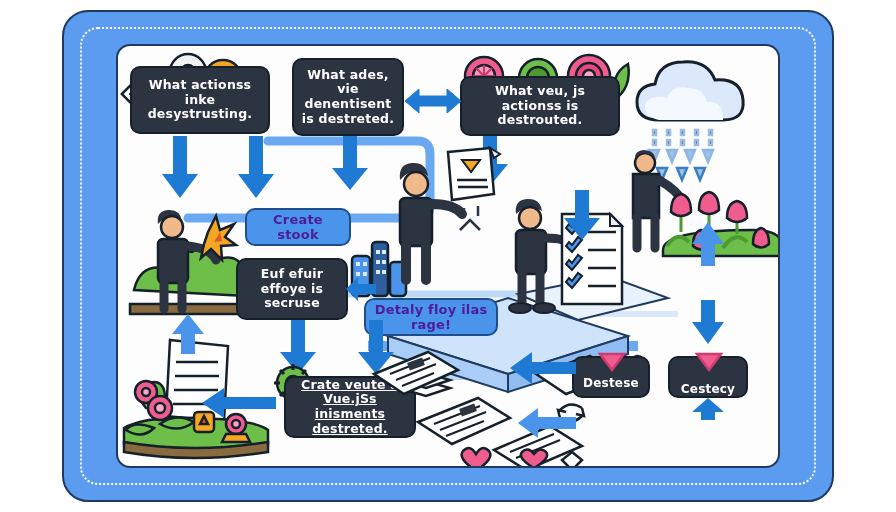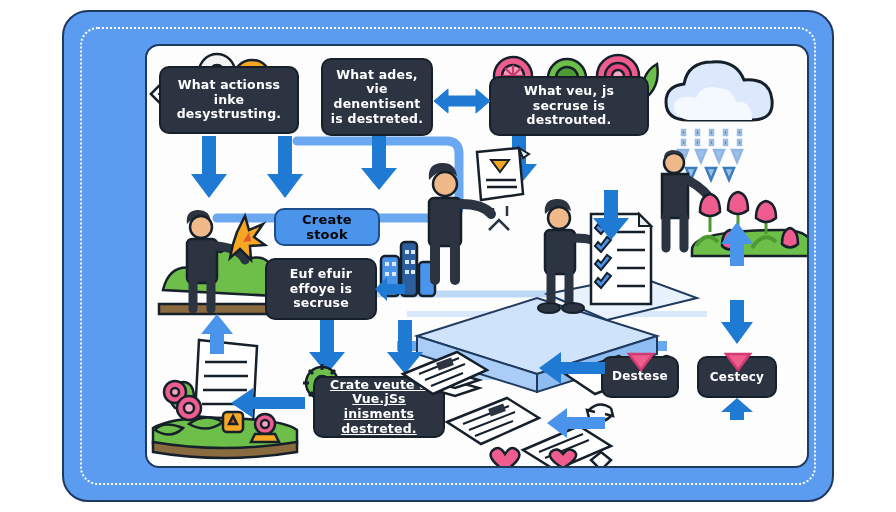--- a/index.html
+++ b/index.html
@@ -8,29 +8,29 @@
 
   #stage{position:relative;width:896px;height:512px;background:#ffffff;}
 
   
   .frame-outer{position:absolute;left:62px;top:10px;width:772px;height:492px;
     background:#5b9bf0;border:2px solid #1f3a5f;border-radius:26px;box-sizing:border-box;}
   .frame-dots{position:absolute;left:80px;top:27px;width:736px;height:458px;
     border:2px dotted #ffffff;border-radius:18px;box-sizing:border-box;}
   .frame-inner{position:absolute;left:116px;top:44px;width:664px;height:424px;
     background:#fdfdfd;border:2px solid #1f3a5f;border-radius:14px;box-sizing:border-box;
-    overflow:hidden;margin-left:29px;}
+    overflow:hidden;}
 
   
   .node{position:absolute;box-sizing:border-box;display:flex;align-items:center;
     justify-content:center;text-align:center;border-radius:10px;
     font-weight:bold;line-height:1.18;letter-spacing:.2px;padding:4px 7px;
     border:2px solid #16202b;}
   .node.dark{background:#2b3440;color:#ffffff;}
-  .node.blue{background:#4a94ec;color:#000000;border-color:#1e4f8c;}
+  .node.blue{background:#4a94ec;color:#4c1d95;border-color:#1e4f8c;}
 
   
   .arrow{position:absolute;}
   .arrow svg{display:block;overflow:visible;}
 
   
   .deco{position:absolute;}
   .deco svg{display:block;overflow:visible;}
 </style>
 </head>
@@ -108,21 +108,21 @@
           <circle cx="131" cy="26" r="13" fill="#e8477f"></circle>
           <circle cx="131" cy="26" r="6" fill="#f7a8c4"></circle>
         </g>
         <g stroke="#16202b" stroke-width="2.5" fill="#6ebe4a">
           <path d="M156 50 Q152 24 170 14 Q174 38 156 50 Z"></path>
         </g>
       </svg>
     </div>
 
     <div class="node dark" style="left:342px;top:30px;width:160px;height:60px;font-size:12.5px;">
-      <span>What veu, js secruse is destrouted.</span>
+      <span>What veu, js actionss is destrouted.</span>
     </div>
 
     <div class="deco" style="left:505px;top:4px;">
       <svg width="160" height="220">
         <g>
           <path d="M36 70 Q14 70 14 52 Q14 36 32 34 Q36 12 60 12 Q84 10 92 30
                    Q118 28 120 50 Q122 70 100 70 Z" fill="#dce8fb" stroke="#16202b" stroke-width="3"></path>
           <path d="M36 70 Q20 66 22 54 Q28 44 44 48 Q50 34 66 38 Q80 38 84 52
                    Q100 50 100 70 Z" fill="#f4f8ff" stroke="none"></path>
         </g>
@@ -264,20 +264,23 @@
               <path d="M76 41 h30"></path>
           </g>
         </g>
         <g stroke="#2b3440" stroke-width="2.5" fill="none">
           <path d="M82 62 v10 M96 60 v10"></path>
           <path d="M78 84 l10 -10 l10 10"></path>
         </g>
       </svg>
     </div>
 
+    <div class="node blue" style="left:246px;top:252px;width:134px;height:38px;font-size:13px;">
+      <span>Detaly floy ilas rage!</span>
+    </div>
 
     <div class="deco" style="left:388px;top:152px;">
       <svg width="130" height="130">
         <g>
           <path d="M10 16 q12 -12 26 -3 q-2 -13 -15 -12 q-13 1 -11 15 z" fill="#2b3440"></path>
           <circle cx="24" cy="20" r="11" fill="#f0b98a" stroke="#16202b" stroke-width="2.5"></circle>
           <rect x="10" y="32" width="30" height="44" rx="5" fill="#2b3440" stroke="#16202b" stroke-width="2.5"></rect>
           <path d="M40 40 q20 0 26 8" fill="none" stroke="#2b3440" stroke-width="9" stroke-linecap="round"></path>
           <path d="M16 76 v30 M34 76 v30" stroke="#2b3440" stroke-width="9" stroke-linecap="round"></path>
           <ellipse cx="14" cy="110" rx="11" ry="5" fill="#2b3440" stroke="#16202b" stroke-width="2"></ellipse>
@@ -425,30 +428,30 @@
         <g stroke="#16202b" stroke-width="2.5" fill="#ffffff">
           <path d="M206 50 l26 -8 l-22 -12 z"></path>
         </g>
         <g stroke="#16202b" stroke-width="2.5" fill="none">
           <path d="M192 72 q10 -10 22 -2 M214 70 l2 8 l-8 -2"></path>
           <path d="M214 78 q-10 10 -22 2 M192 80 l-2 -8 l8 2"></path>
         </g>
       </svg>
     </div>
 
-    <div class="node dark" style="left:454px;top:310px;width:78px;height:42px;font-size:12px;align-items:center;padding-bottom:6px;">
+    <div class="node dark" style="left:454px;top:310px;width:78px;height:42px;font-size:12px;align-items:flex-end;padding-bottom:6px;">
       <span>Destese</span>
     </div>
     <div class="deco" style="left:481px;top:306px;">
       <svg width="26" height="20">
           <path d="M1 2 L25 2 L13 18 Z" fill="#ef5d8f" stroke="#d43a72" stroke-width="2.5"></path>
         </svg>
     </div>
 
-    <div class="node dark" style="left:550px;top:310px;width:80px;height:42px;font-size:12px;align-items:flex-end;padding-bottom:12px;">
+    <div class="node dark" style="left:550px;top:310px;width:80px;height:42px;font-size:12px;align-items:flex-end;padding-bottom:0;">
       <span>Cestecy</span>
     </div>
     <div class="deco" style="left:578px;top:306px;">
       <svg width="26" height="20">
           <path d="M1 2 L25 2 L13 18 Z" fill="#ef5d8f" stroke="#d43a72" stroke-width="2.5"></path>
         </svg>
     </div>
 
 
     <div class="arrow" style="left:84px;top:342px;">

